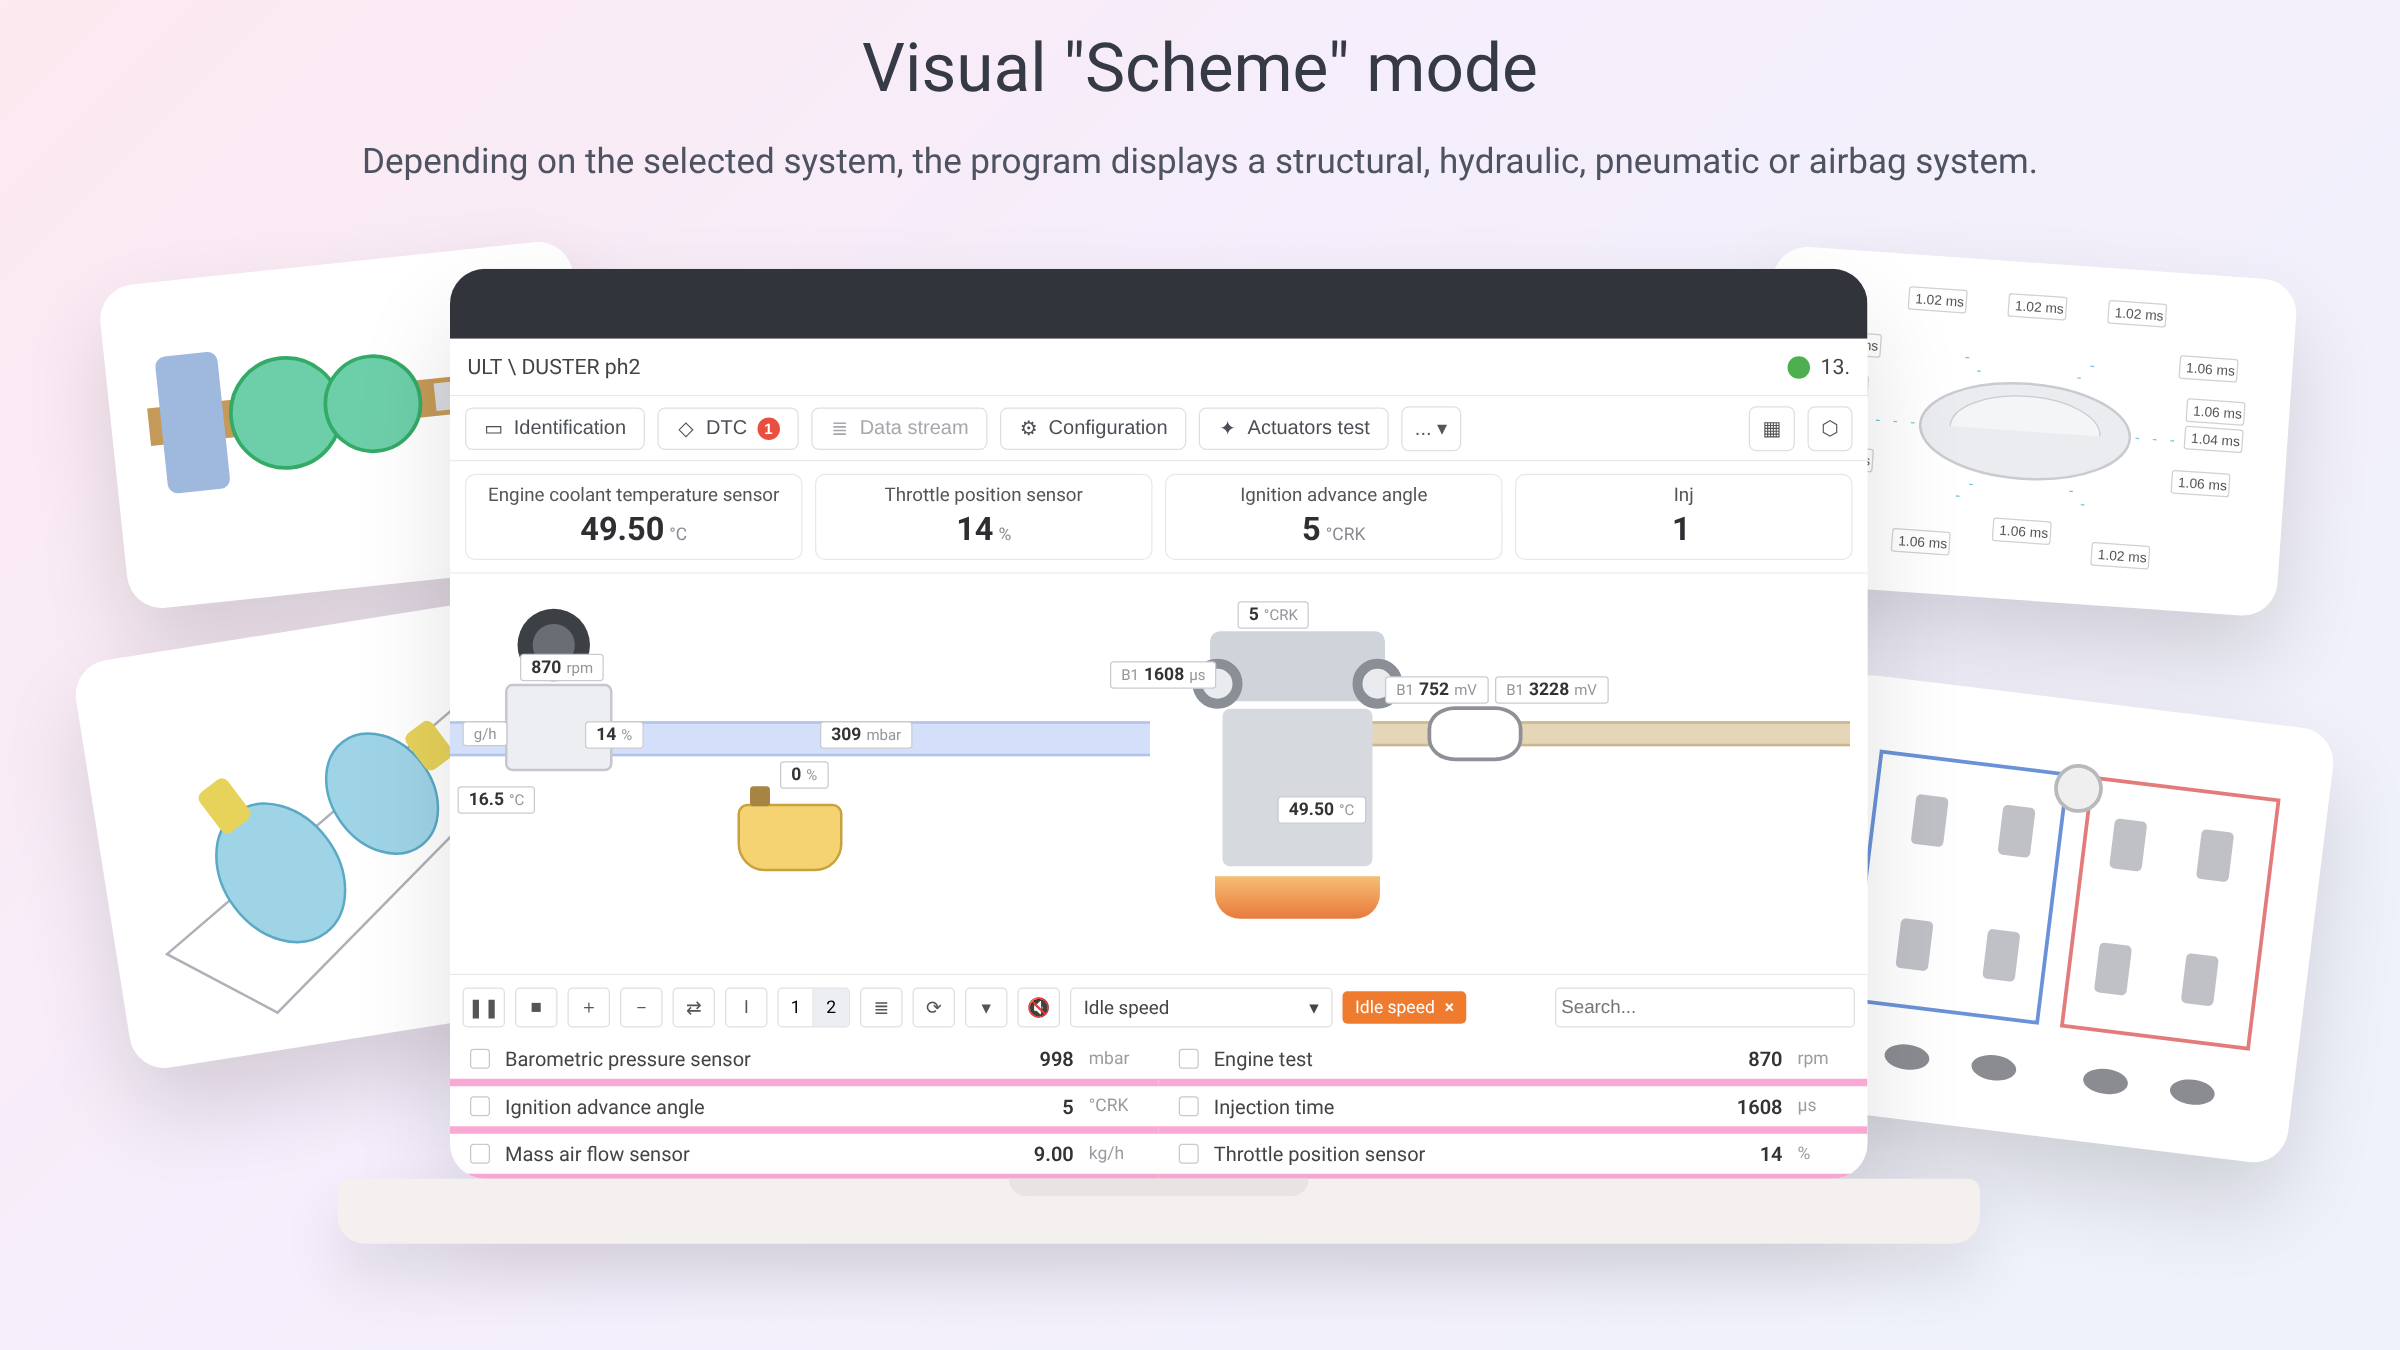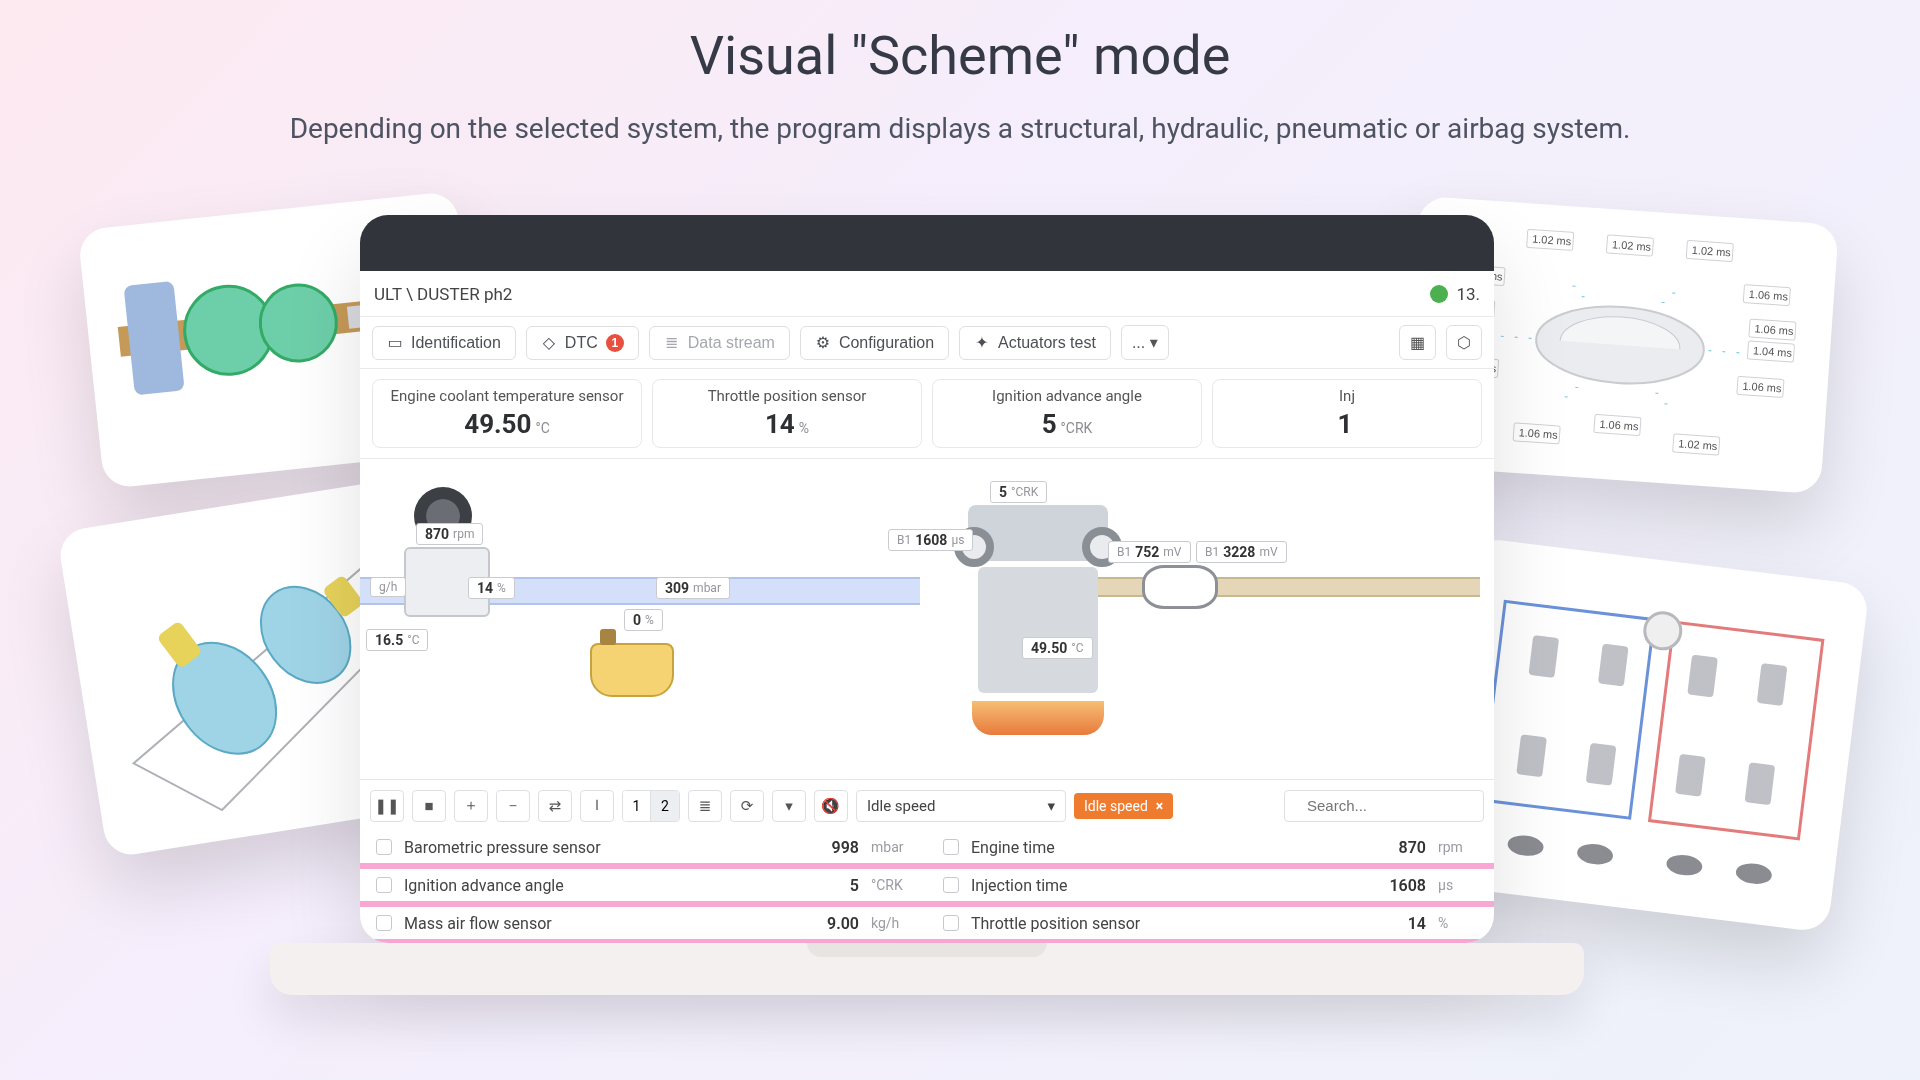--- a/index.html
+++ b/index.html
@@ -53,21 +53,21 @@
 .tag .u { color:#94969c; font-size:12px; }
 
 .foottools { height:52px; border-top:1px solid #e5e6ea; display:flex; align-items:center; gap:8px; padding:0 10px; }
 .ftbtn { width:34px; height:32px; border:1px solid #dedfe3; background:#fff; border-radius:4px; display:flex; align-items:center; justify-content:center; font-size:15px; color:#555; cursor:pointer; }
 .ftgroup { display:flex; border:1px solid #dedfe3; border-radius:4px; overflow:hidden; }
 .ftgroup .seg { width:28px; height:30px; display:flex; align-items:center; justify-content:center; font-size:14px; background:#fff; border-right:1px solid #dedfe3; }
 .ftgroup .seg:last-child { border-right:none; background:#eceef1; }
 .ftsel { flex:0 0 210px; height:32px; border:1px solid #dedfe3; border-radius:4px; padding:0 10px; font-size:15px; color:#444; display:flex; align-items:center; justify-content:space-between; }
 .chip { background:#ef7b2e; color:#fff; font-size:14px; padding:5px 10px; border-radius:4px; display:flex; align-items:center; gap:8px; }
 .chip .x { font-weight:bold; }
-.search { margin-left:auto; width:200px; height:32px; border:1px solid #dedfe3; border-radius:4px; padding:0 22px; font-size:15px; color:#a21caf; background:#fff; }
+.search { margin-left:auto; width:240px; height:32px; border:1px solid #dedfe3; border-radius:4px; padding:0 4px; font-size:15px; color:#a21caf; background:#fff; }
 
 .table { display:flex; }
 .tcol { flex:1; }
 .trow { display:flex; align-items:center; height:38px; border-bottom:6px solid #f9a8d4; padding:0 16px; gap:12px; font-size:16px; color:#444; }
 .cb { width:16px; height:16px; border:1px solid #c7c9ce; border-radius:3px; flex-shrink:0; }
 .tval { margin-left:auto; font-weight:600; color:#333; }
 .tunit { color:#9a9ca2; font-size:14px; min-width:40px; }
 
 .floatcard { position:absolute; background:#fff; border-radius:28px; box-shadow: 0 34px 70px rgba(0,0,0,.14); }
 .fc-tl { left:90px; top:210px; width:380px; height:260px; transform:rotate(-6deg); }
@@ -400,21 +400,21 @@
         <div class="trow">
             <span class="cb"></span>
             <span>Mass air flow sensor</span>
             <span class="tval">9.00</span>
             <span class="tunit">kg/h</span>
           </div>
       </div>
       <div class="tcol">
         <div class="trow">
             <span class="cb"></span>
-            <span>Engine time</span>
+            <span>Engine test</span>
             <span class="tval">870</span>
             <span class="tunit">rpm</span>
           </div>
         <div class="trow">
             <span class="cb"></span>
             <span>Injection time</span>
             <span class="tval">1608</span>
             <span class="tunit">µs</span>
           </div>
         <div class="trow">

